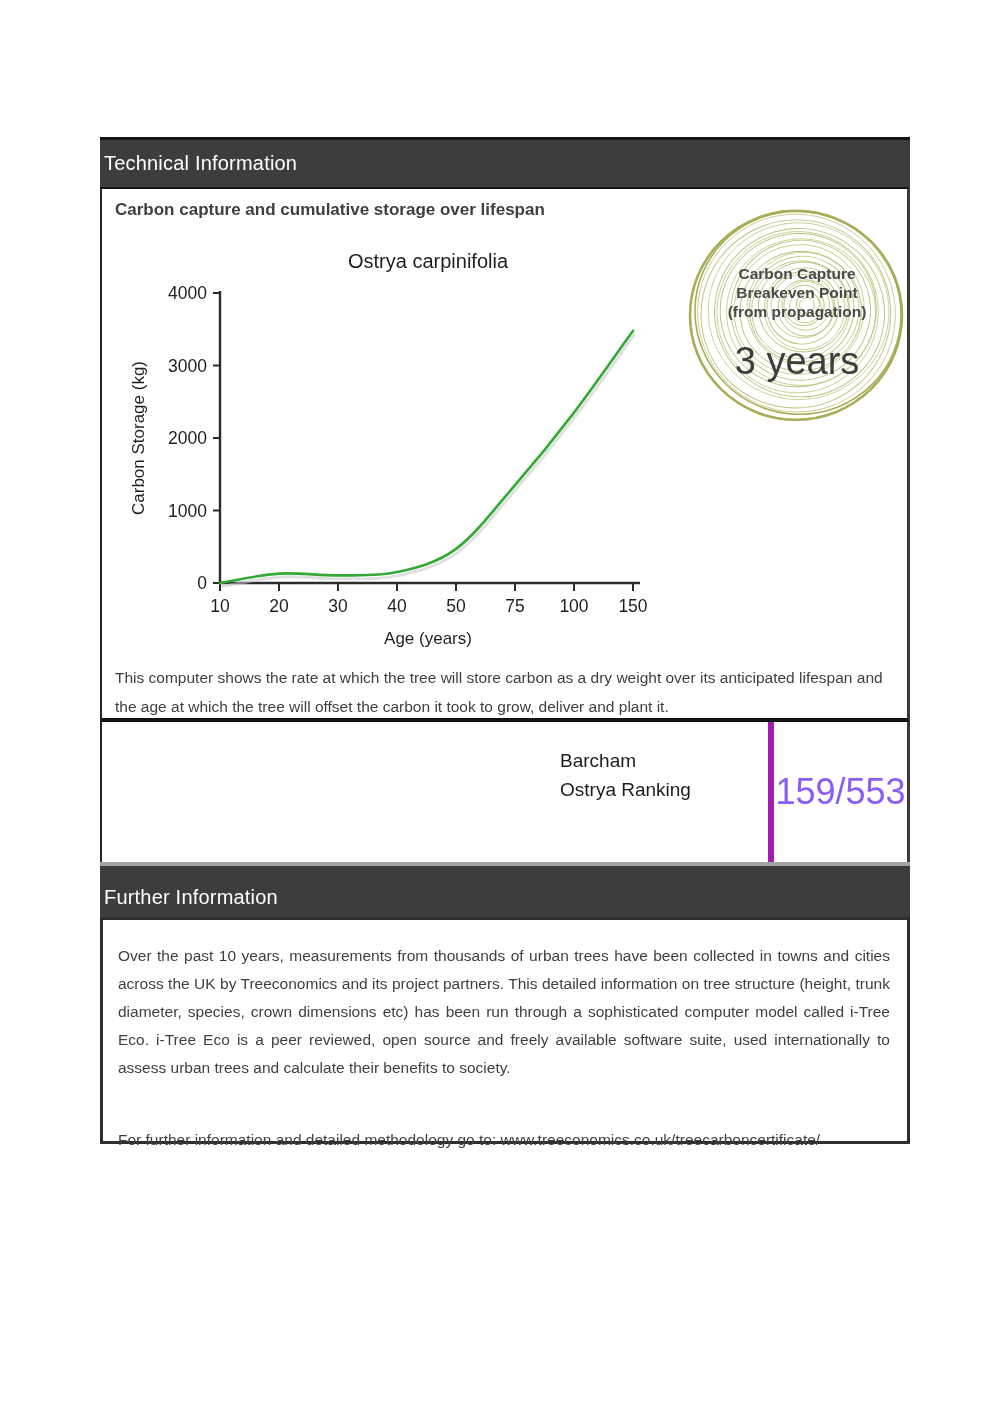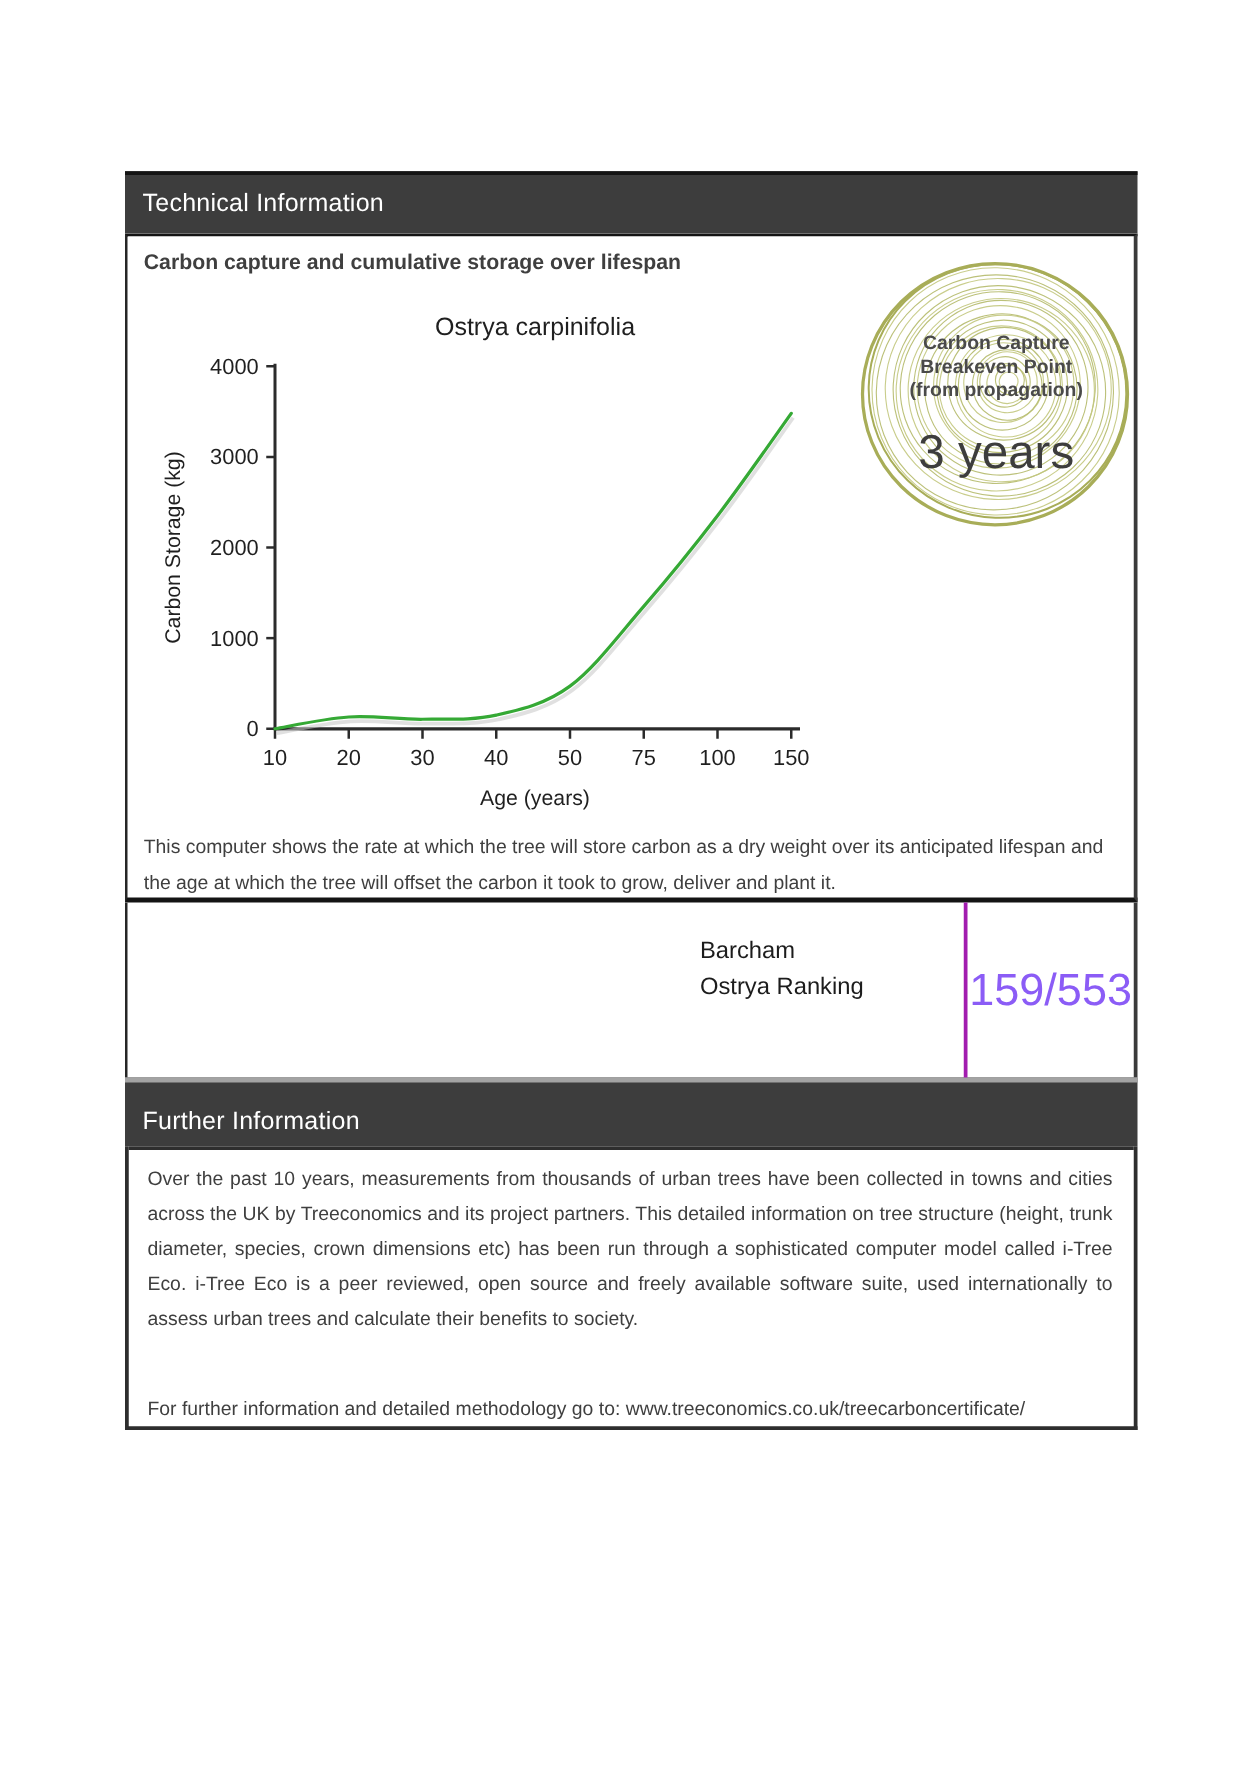--- a/index.html
+++ b/index.html
@@ -3,43 +3,43 @@
 <meta charset="utf-8">
 <style>
   * { margin:0; padding:0; box-sizing:border-box; }
   html,body { background:#ffffff; }
   body { font-family:"Liberation Sans", sans-serif; color:#3f3f3f; }
   .page { position:relative; width:1004px; height:1421px; background:#fff; overflow:hidden; }
   .doc  { position:absolute; left:100px; top:137px; width:810px; }
 
   .bar { height:50px; background:#3d3d3d; border-top:3px solid #141414;
          color:#fff; font-size:20px; display:flex; align-items:center;
-         padding-left:14px; font-weight:400; letter-spacing:.2px; }
+         padding-left:4px; font-weight:400; letter-spacing:.2px; }
   .bar-further { height:55px; border-top:4px solid #a3a3a3; align-items:center; padding-top:12px; }
 
   .chart-box { position:relative; height:535px; background:#fff;
                border-left:2px solid #262626; border-right:3px solid #3a3a3a;
                border-top:2px solid #141414; border-bottom:4px solid #141414;padding-left:36px; }
   .chart-heading { position:absolute; left:13px; top:11px; font-size:17px; font-weight:700; color:#3f3f3f; }
   .chart-svg { position:absolute; left:18px; top:51px; }
   .badge-svg { position:absolute; left:583px; top:13px; }
   .chart-caption { position:absolute; left:13px; top:474px; width:778px;
                    font-size:15.5px; line-height:29px; color:#3f3f3f; }
 
   .ranking-box { height:140px; background:#fff; display:flex;
                  border-left:2px solid #262626; border-right:3px solid #3a3a3a; }
-  .rank-left  { width:672px; border-right:3px solid #a21caf; position:relative; }
+  .rank-left  { width:672px; border-right:6px solid #a21caf; position:relative; }
   .rank-label { position:absolute; left:458px; top:24px; font-size:19px; line-height:29px; color:#1c1c1c; }
   .rank-right { flex:1; display:flex; align-items:center; justify-content:center; }
   .rank-value { font-size:36px; color:#8b5cf6; }
 
   .further-box { height:227px; background:#fff; border:3px solid #2e2e2e; border-top:none;
                  position:relative; padding:9px 17px 0 15px; }
   .further-box::before { content:""; position:absolute; left:0; top:0; width:100%; height:3px; background:#2e2e2e; }
-  .further-par  { font-size:15.5px; line-height:28px; text-align:justify; color:#3f3f3f; margin-top:4px; }
+  .further-par  { font-size:15.5px; line-height:28px; text-align:justify; color:#3f3f3f; margin-top:16px; }
   .further-link { font-size:15.5px; line-height:28px; color:#3f3f3f; margin-top:44px; }
 
   svg text { font-family:"Liberation Sans", sans-serif; }
 </style>
 </head>
 <body>
 
 <div class="page">
   <div class="doc">
 

